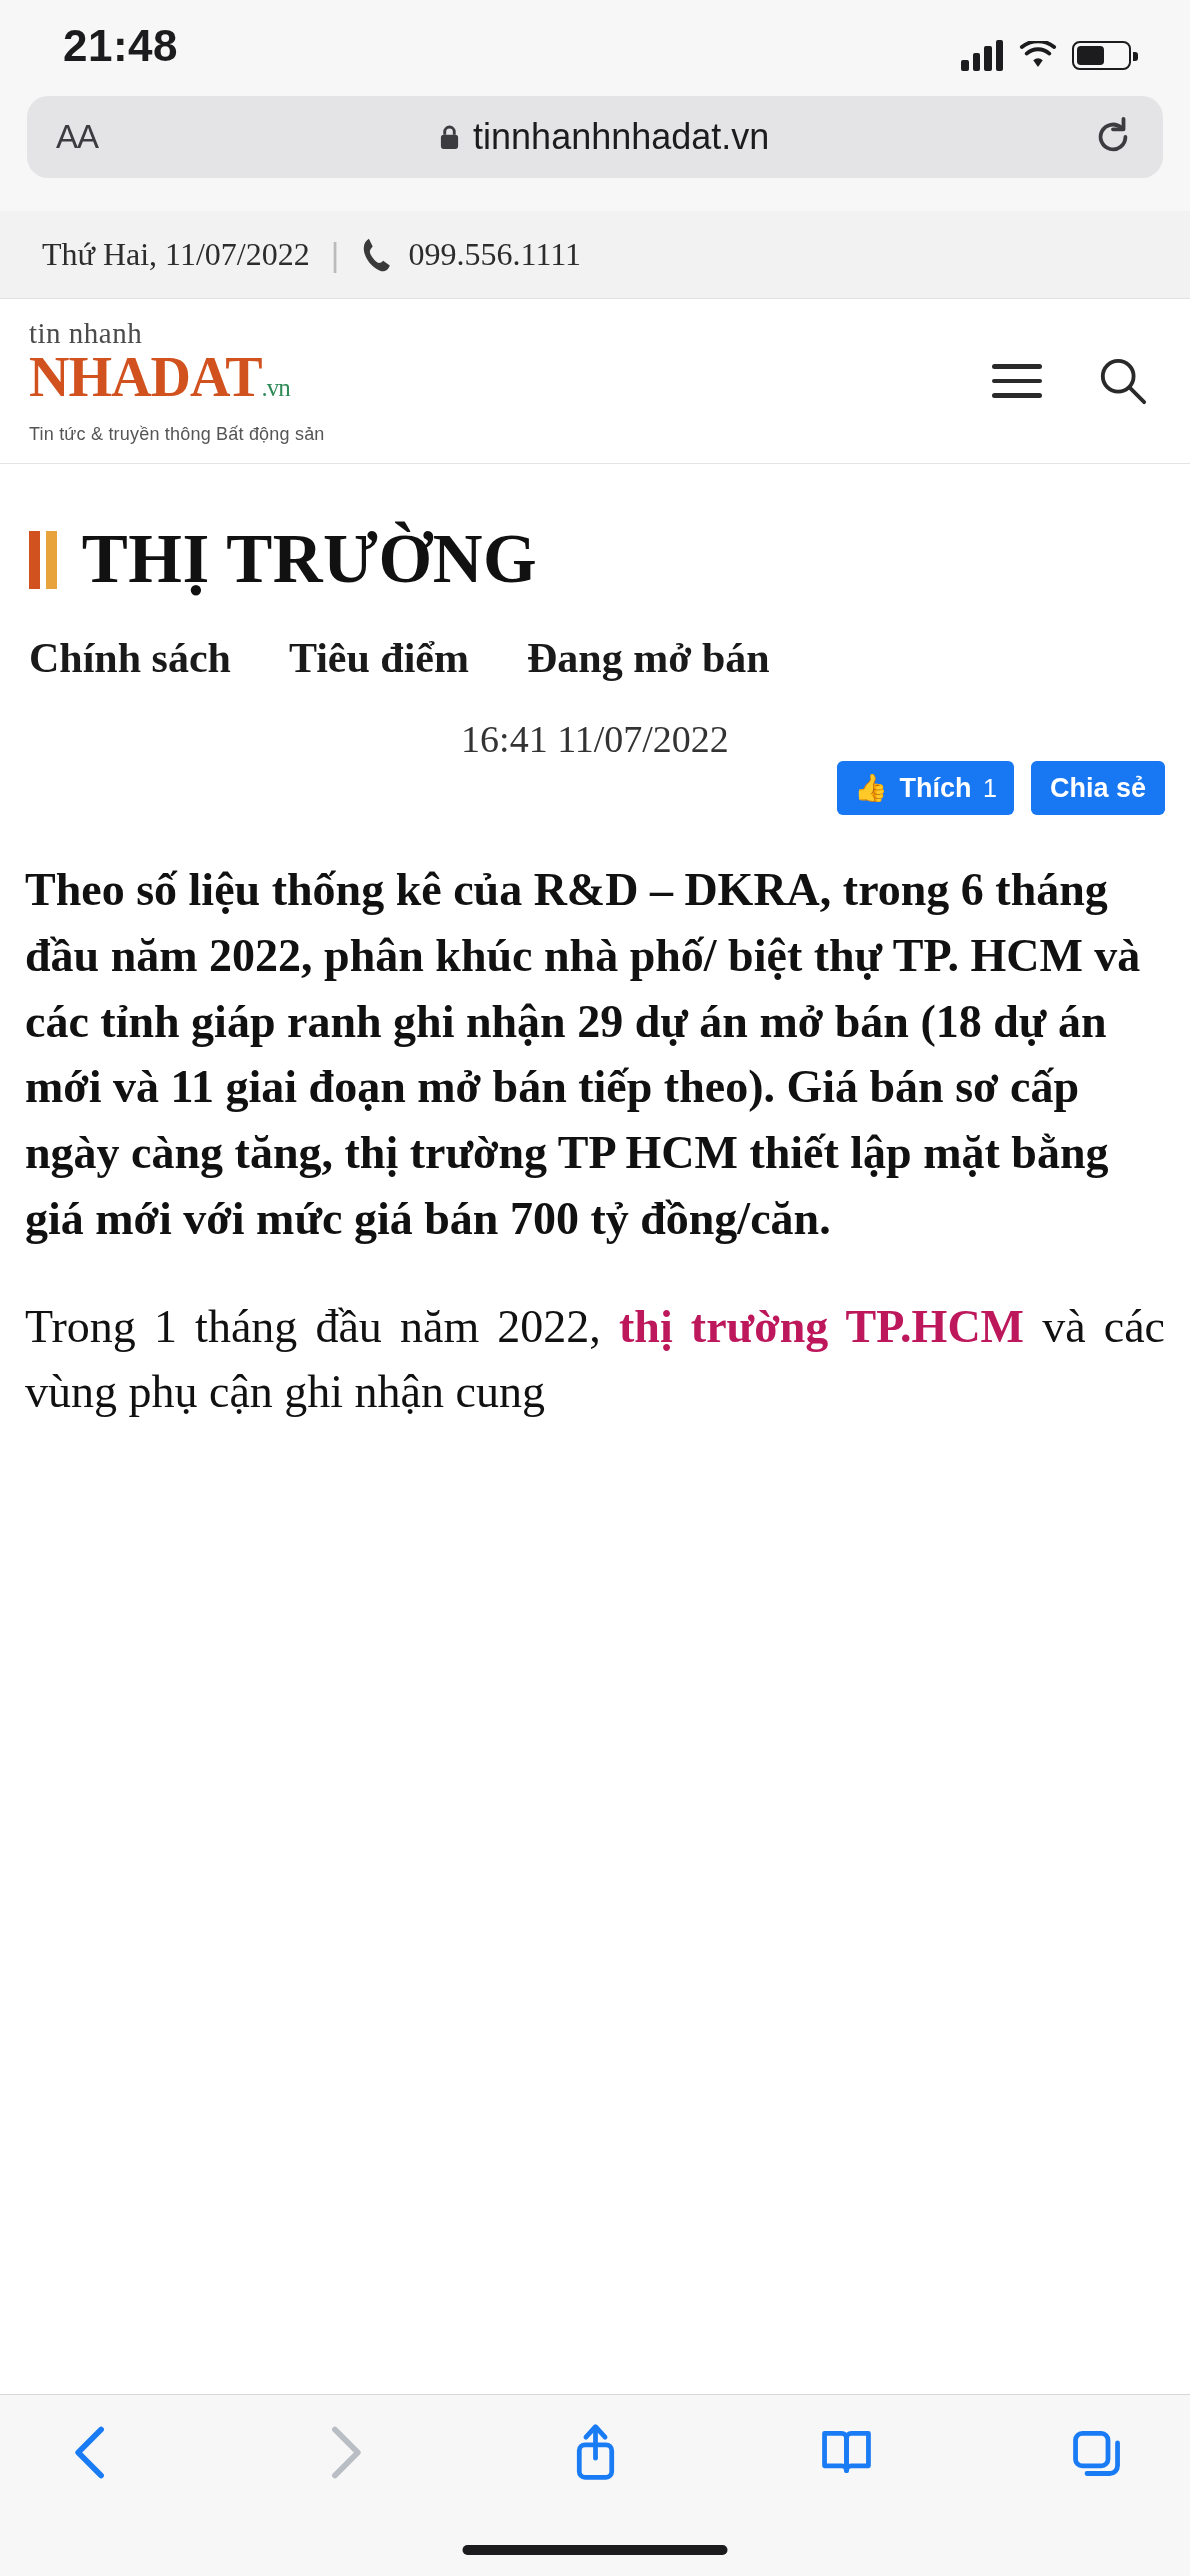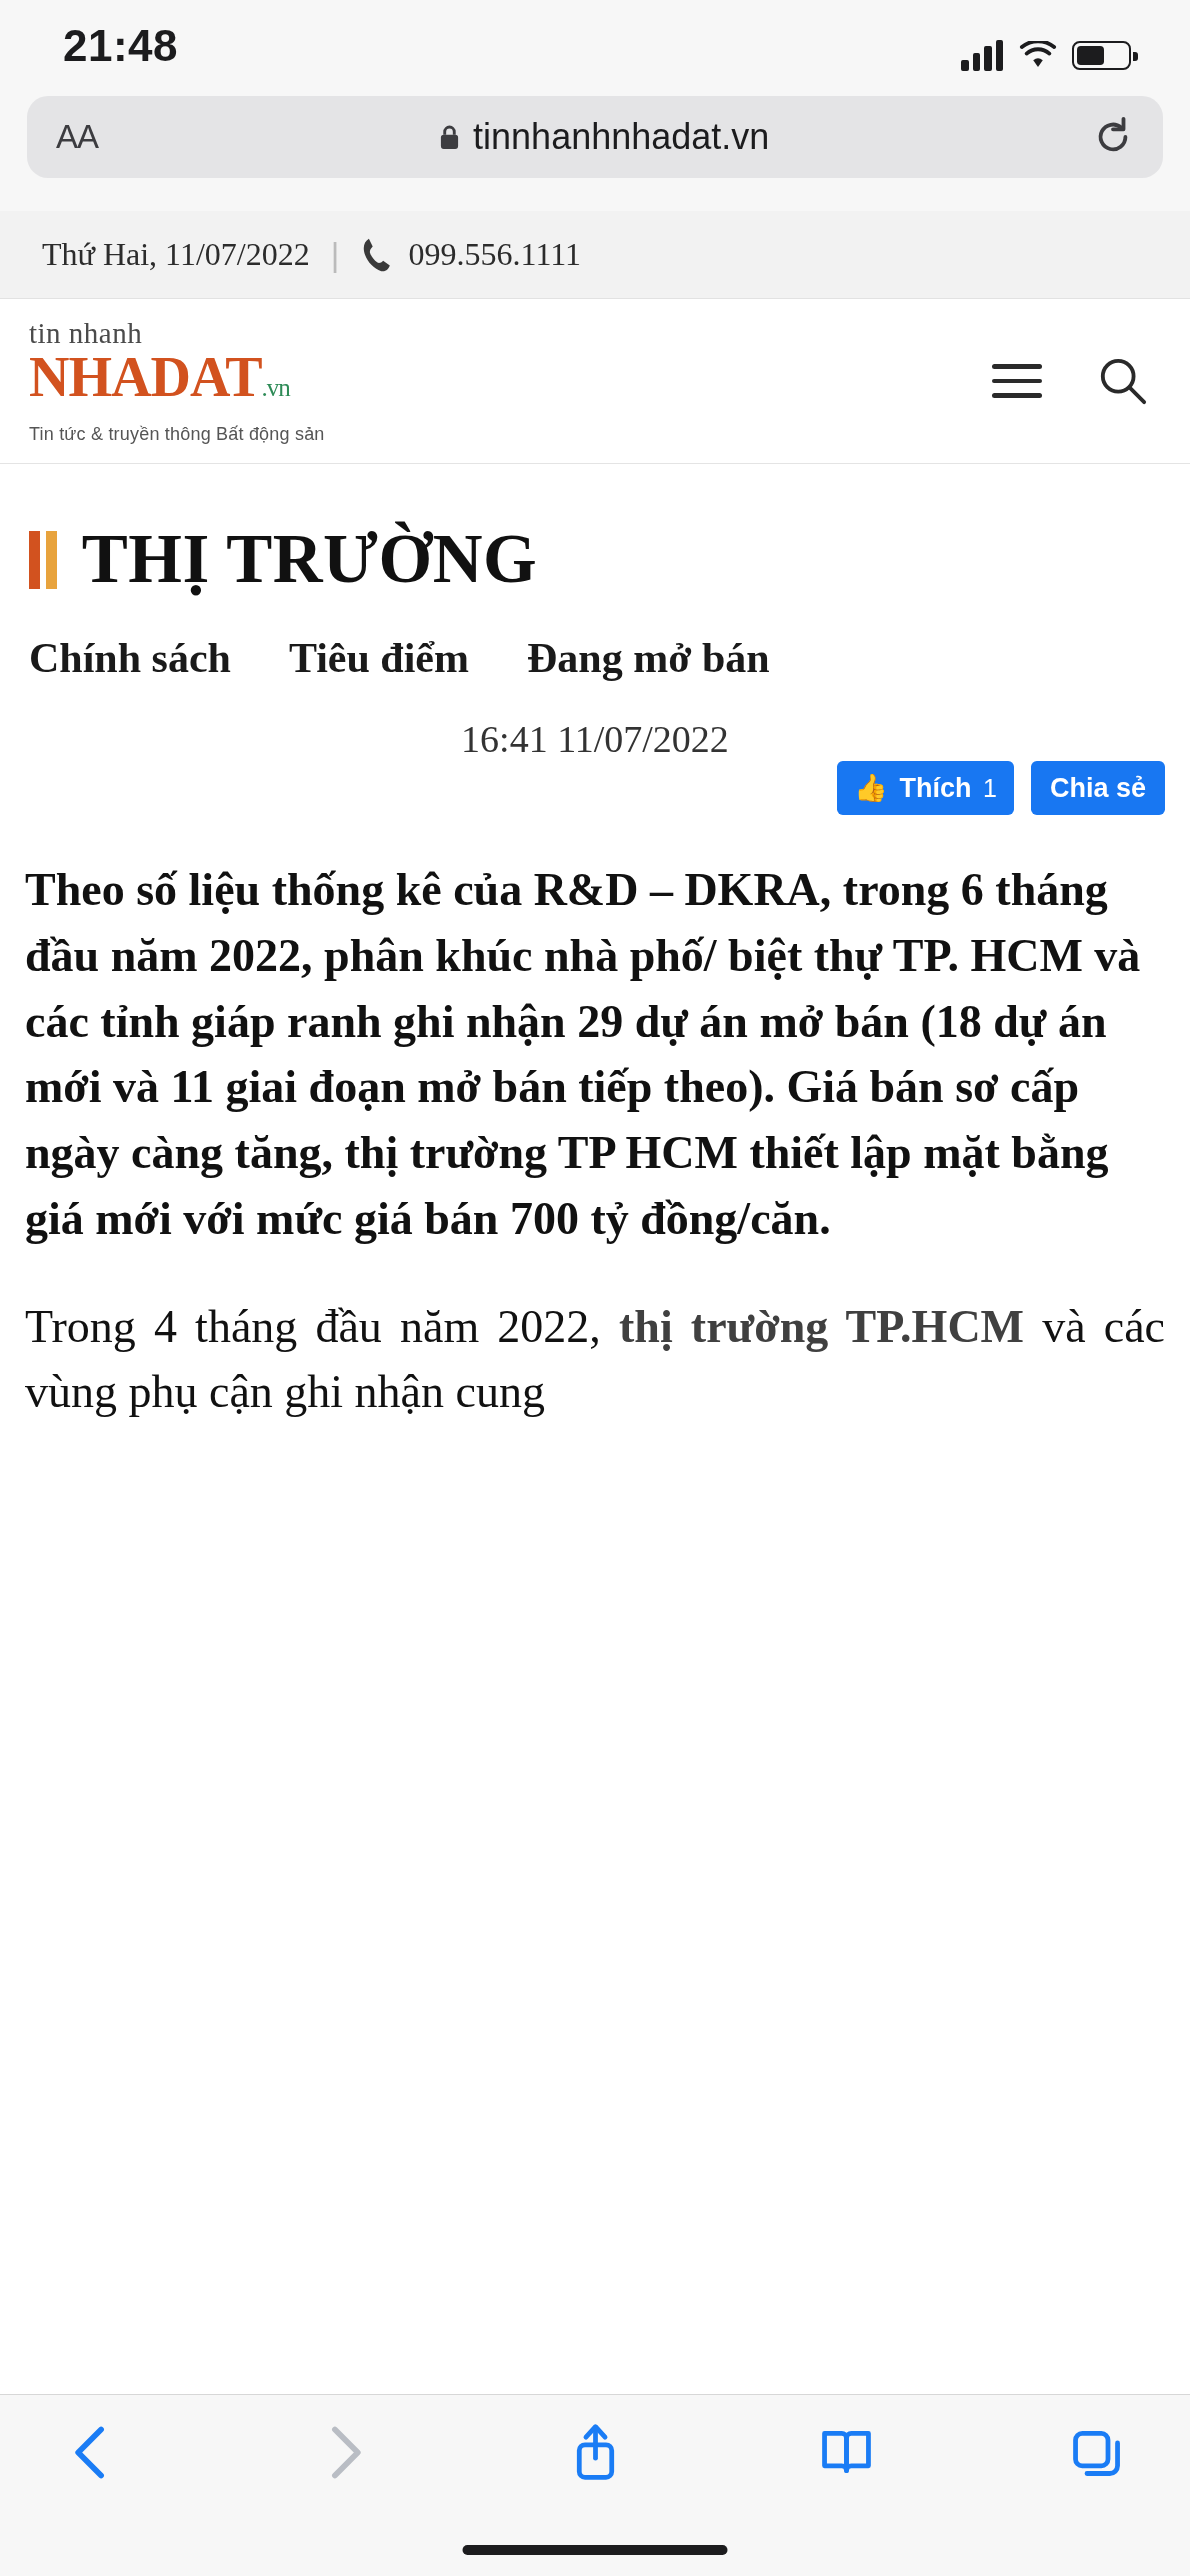--- a/index.html
+++ b/index.html
@@ -260,21 +260,21 @@
   .article-body {
     padding: 42px 25px 0 25px;
     font-family: "Liberation Serif", serif;
     font-size: 46px;
     line-height: 1.43;
     color: #111;
   }
   .article-body p { margin-bottom: 42px; }
   .p-justify { text-align: justify; }
   .p-bold { font-weight: bold; }
-  .link-orange { color: #404040; font-weight: bold; text-decoration: none; }
+  .link-orange { color: #be185d; font-weight: bold; text-decoration: none; }
 
   
   .bottom-bar {
     position: absolute;
     left: 0; bottom: 0;
     width: 1190px;
     height: 182px;
     background: #f7f7f7;
     border-top: 1px solid #d7d7d7;
   }
@@ -404,21 +404,21 @@
         <span class="count">1</span>
       </span>
       <span class="fb-share">
         <span>Chia sẻ</span>
       </span>
     </span>
   </div>
 
   <div class="article-body">
     <p class="p-bold">Theo số liệu thống kê của R&amp;D – DKRA, trong 6 tháng đầu năm 2022, phân khúc nhà phố/ biệt thự TP. HCM và các tỉnh giáp ranh ghi nhận 29 dự án mở bán (18 dự án mới và 11 giai đoạn mở bán tiếp theo). Giá bán sơ cấp ngày càng tăng, thị trường TP HCM thiết lập mặt bằng giá mới với mức giá bán 700 tỷ đồng/căn.</p>
-    <p class="p-justify"><span>Trong 4 tháng đầu năm 2022, </span><a href="#" class="link-orange">thị trường TP.HCM</a><span> và các vùng phụ cận ghi nhận cung</span></p>
+    <p class="p-justify"><span>Trong 1 tháng đầu năm 2022, </span><a href="#" class="link-orange">thị trường TP.HCM</a><span> và các vùng phụ cận ghi nhận cung</span></p>
   </div>
 </div>
 
 <div class="bottom-bar">
   <div class="bottom-icons">
     <div class="b-icon">
       <svg width="63" height="69" viewBox="0 0 66 72">
         <path d="M42 12 L18 36 L42 60" stroke="#1a7cf5" stroke-width="6" fill="none" stroke-linecap="round" stroke-linejoin="round"></path>
       </svg>
     </div>

